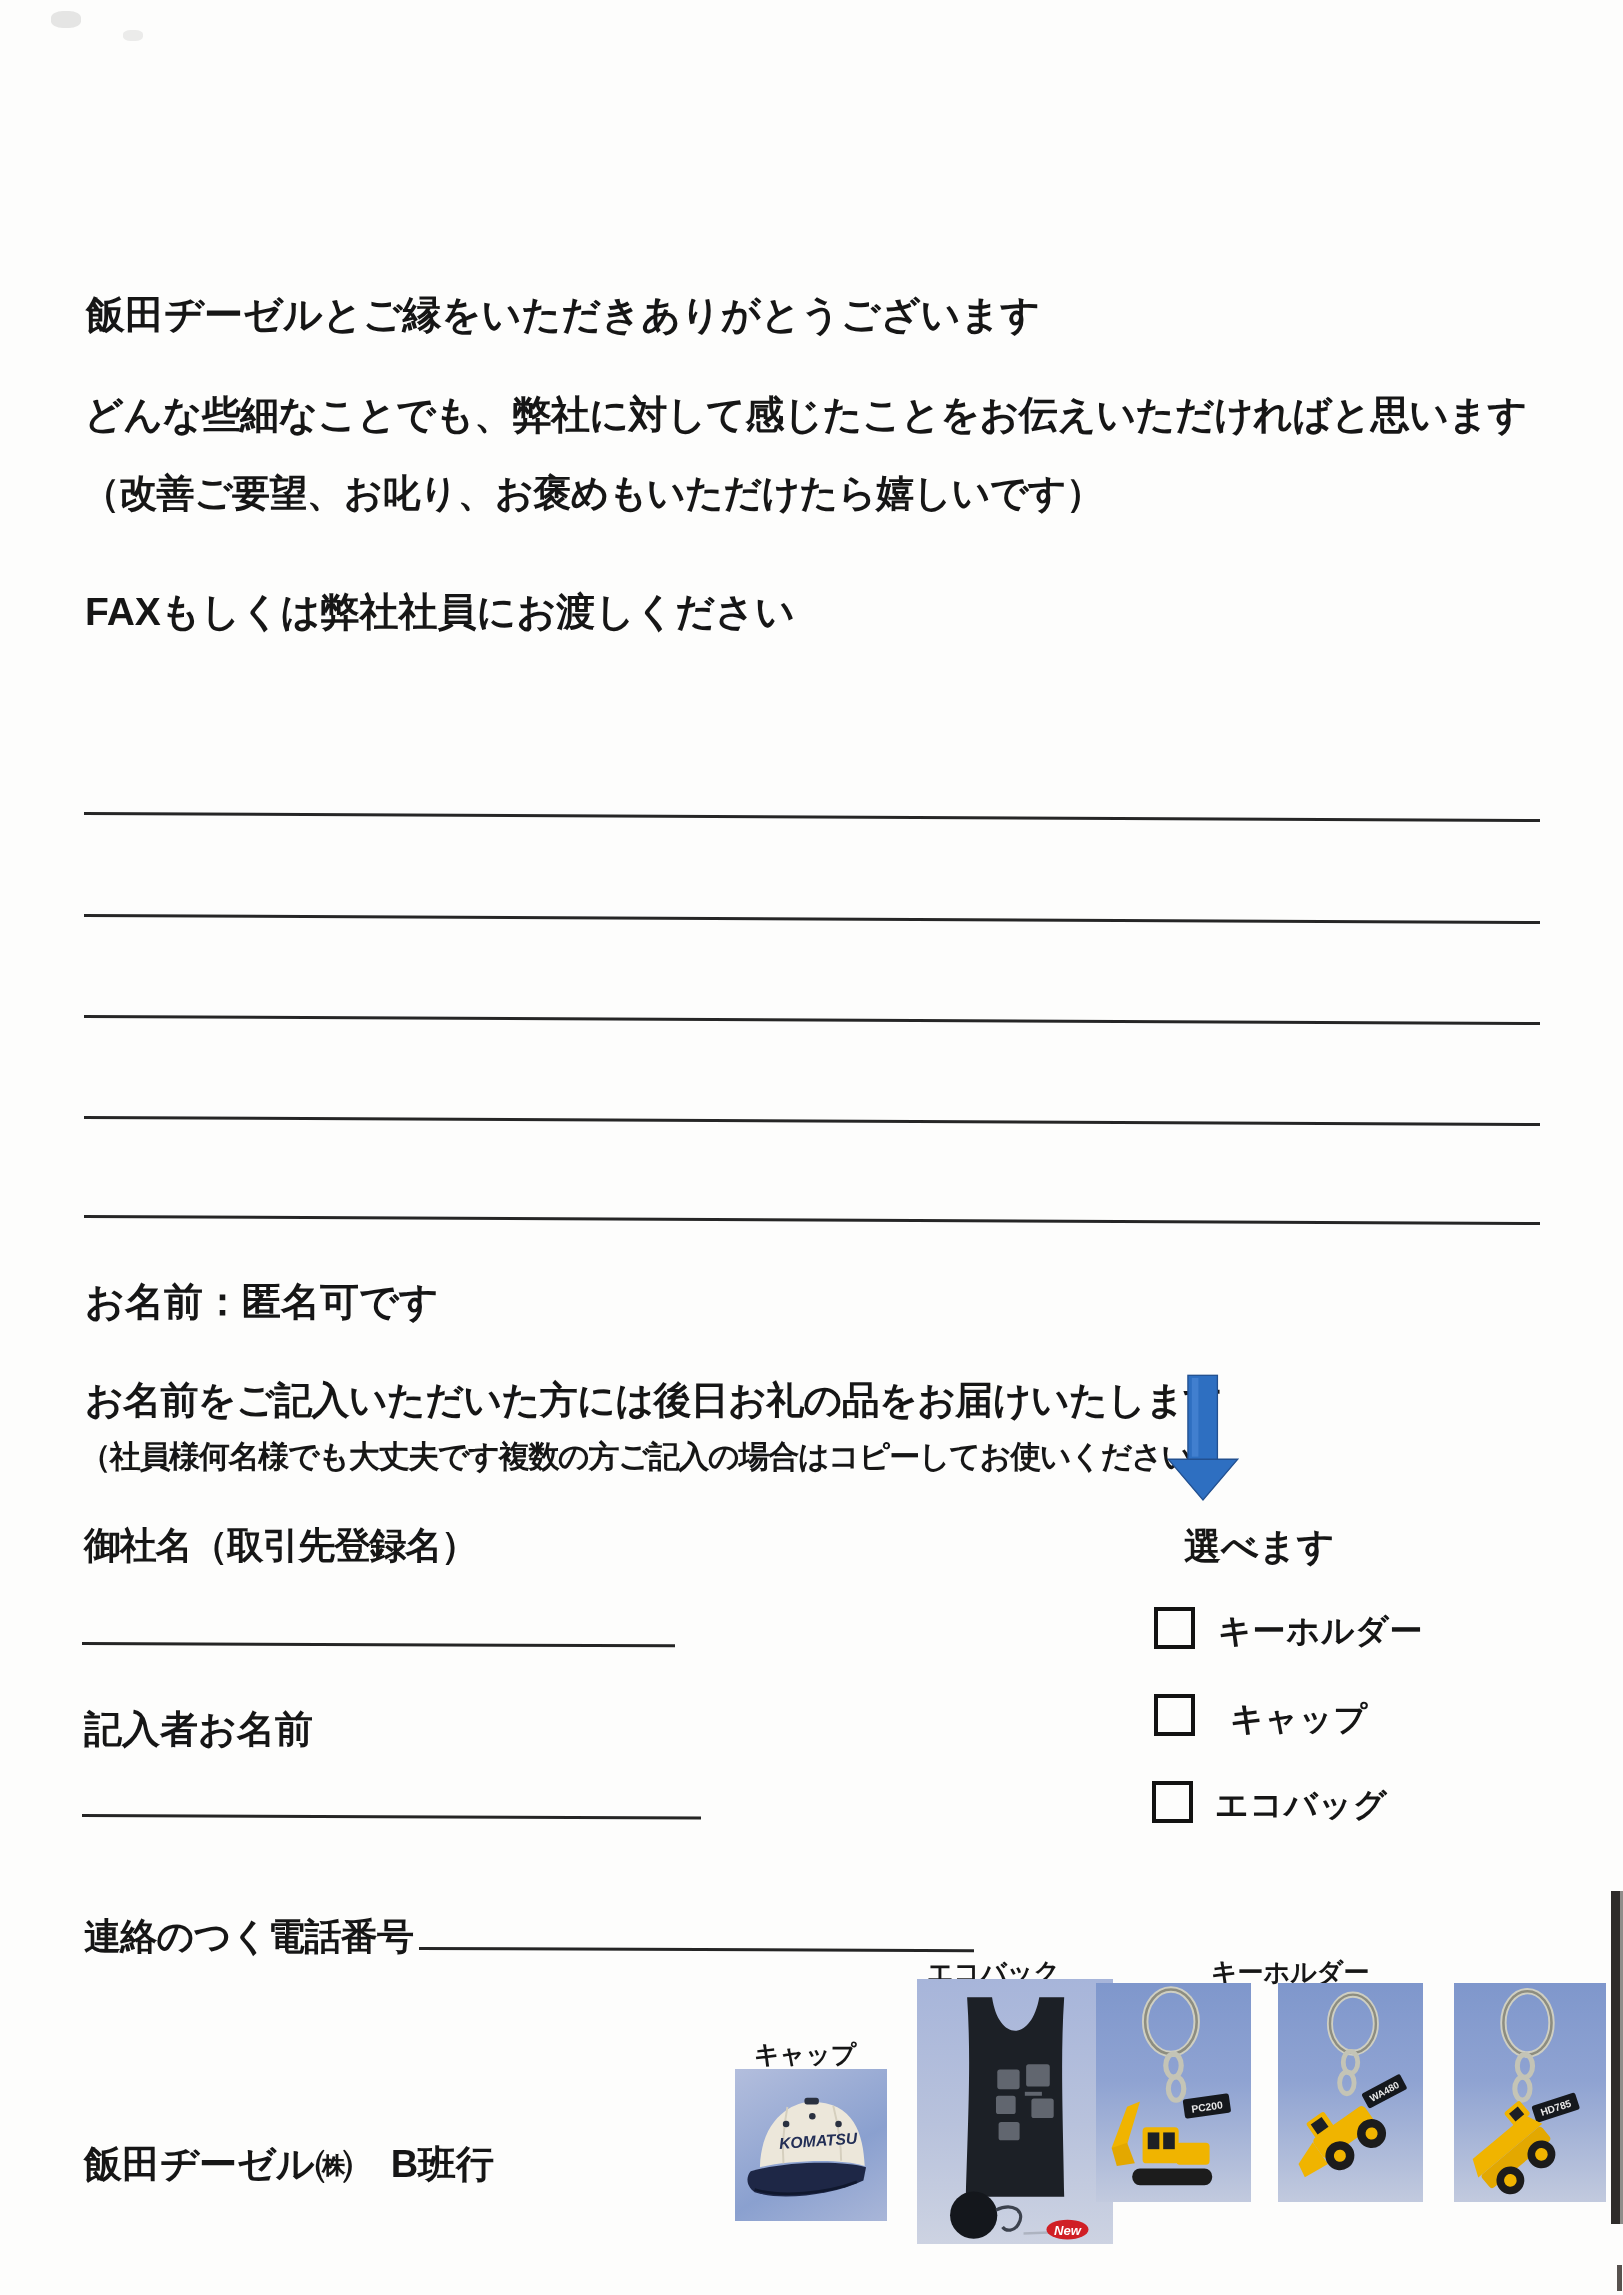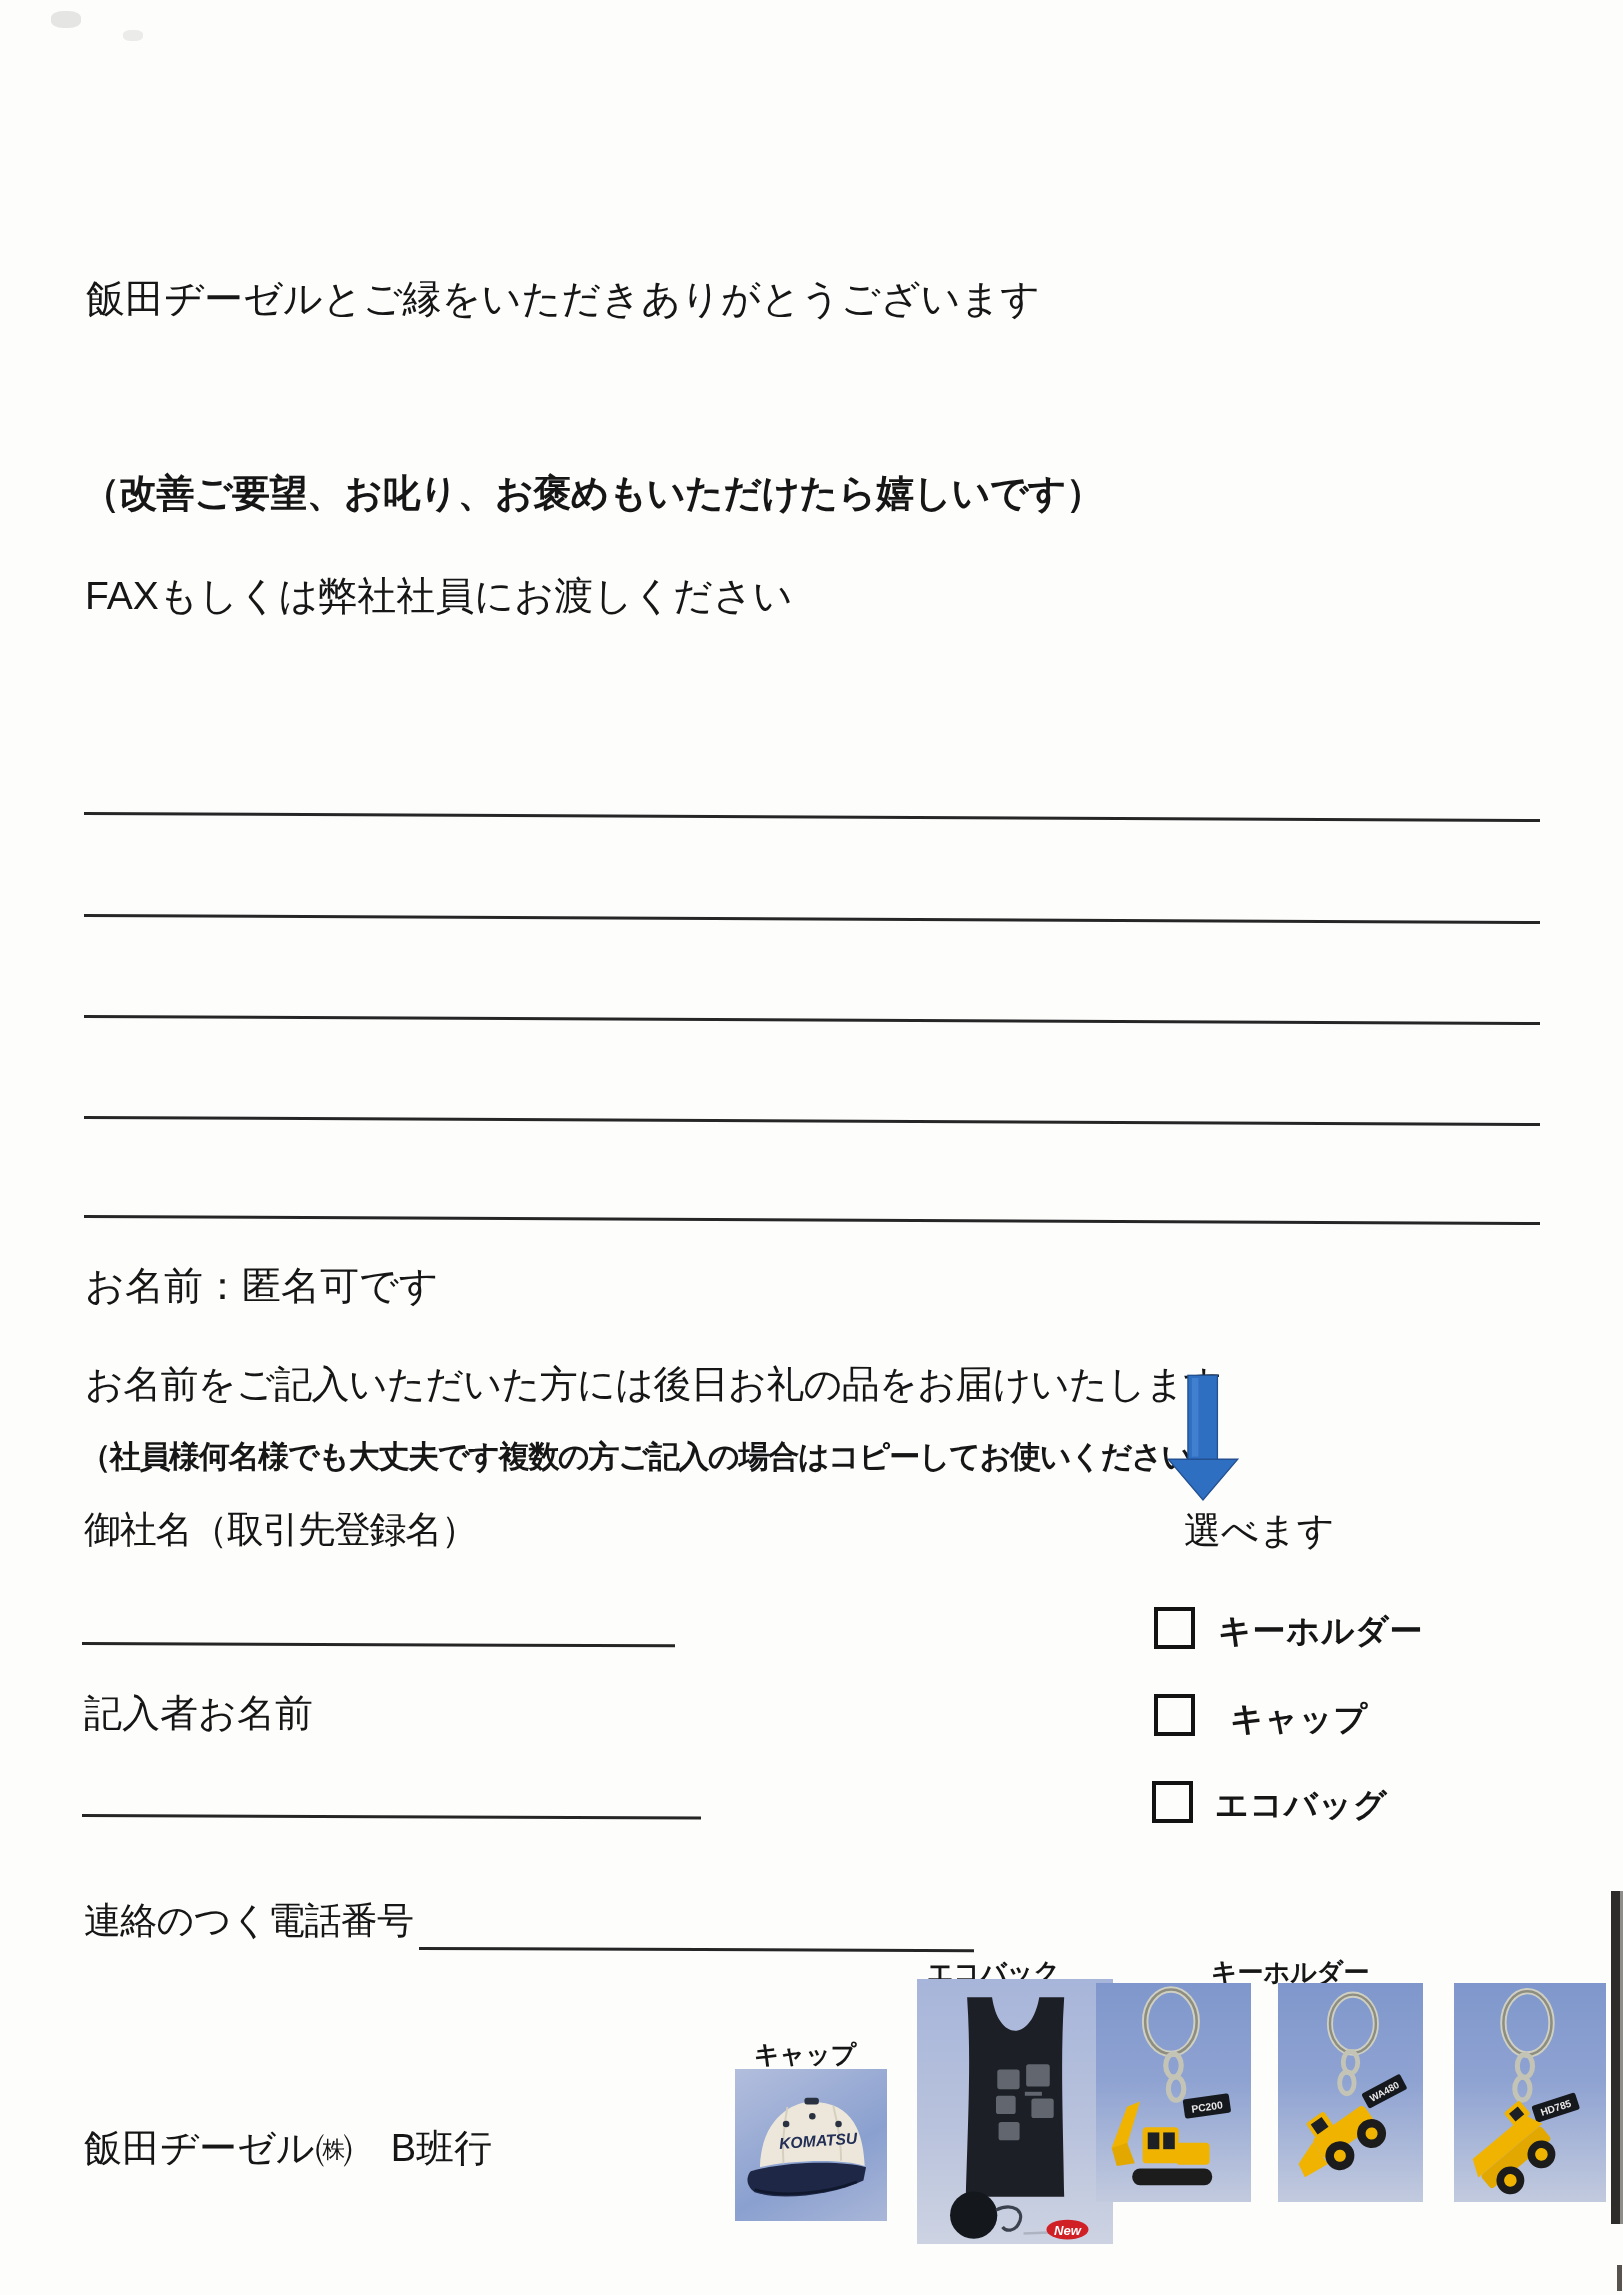--- a/index.html
+++ b/index.html
@@ -1,21 +1,21 @@
 <!DOCTYPE html>
 <html style="font-size:10.5px"><head>
 <meta charset="utf-8">
 <style>
   html,body{margin:0;padding:0;background:#ffffff;}
   .page{
     position:relative;width:1624px;height:2295px;background:#fdfdfc;overflow:hidden;
     font-family:"Liberation Sans","DejaVu Sans",sans-serif;color:#161616;
   }
   .abs{position:absolute;line-height:1.08;white-space:nowrap;}
-  .b900{font-weight:400;}
+  .b900{font-weight:700;margin-top:16px;}
   .b500{font-weight:700;}
   
   .title{left:90px;top:98px;font-size:72px;font-weight:900;letter-spacing:0.7px;}
   .line-thanks{left:86px;top:278px;font-size:39px;}
   .line-request{left:84px;top:378px;font-size:39px;letter-spacing:-0.7px;}
   .line-paren{left:82px;top:473px;font-size:38px;letter-spacing:-0.7px;}
   .line-handoff{left:85px;top:575px;font-size:39px;}
   
   .rule{position:absolute;left:84px;width:1456px;height:2.6px;background:#262626;transform:rotate(0.28deg);transform-origin:left center;}
   .rule.r0{top:812px;} .rule.r1{top:914px;} .rule.r2{top:1015px;}
@@ -66,20 +66,21 @@
 </style>
 </head>
 <body>
 
 <div class="page">
 
   <div class="blob1"></div>
   <div class="blob2"></div>
 
   <div class="abs line-thanks b900">飯田ヂーゼルとご縁をいただきありがとうございます</div>
+  <div class="abs line-request b900">どんな些細なことでも、弊社に対して感じたことをお伝えいただければと思います</div>
   <div class="abs line-paren b500">（改善ご要望、お叱り、お褒めもいただけたら嬉しいです）</div>
   <div class="abs line-handoff b900">FAXもしくは弊社社員にお渡しください</div>
 
   <div class="rule r0"></div>
   <div class="rule r1"></div>
   <div class="rule r2"></div>
   <div class="rule r3"></div>
   <div class="rule r4"></div>
 
   <div class="abs name-label b900">お名前：匿名可です</div>

